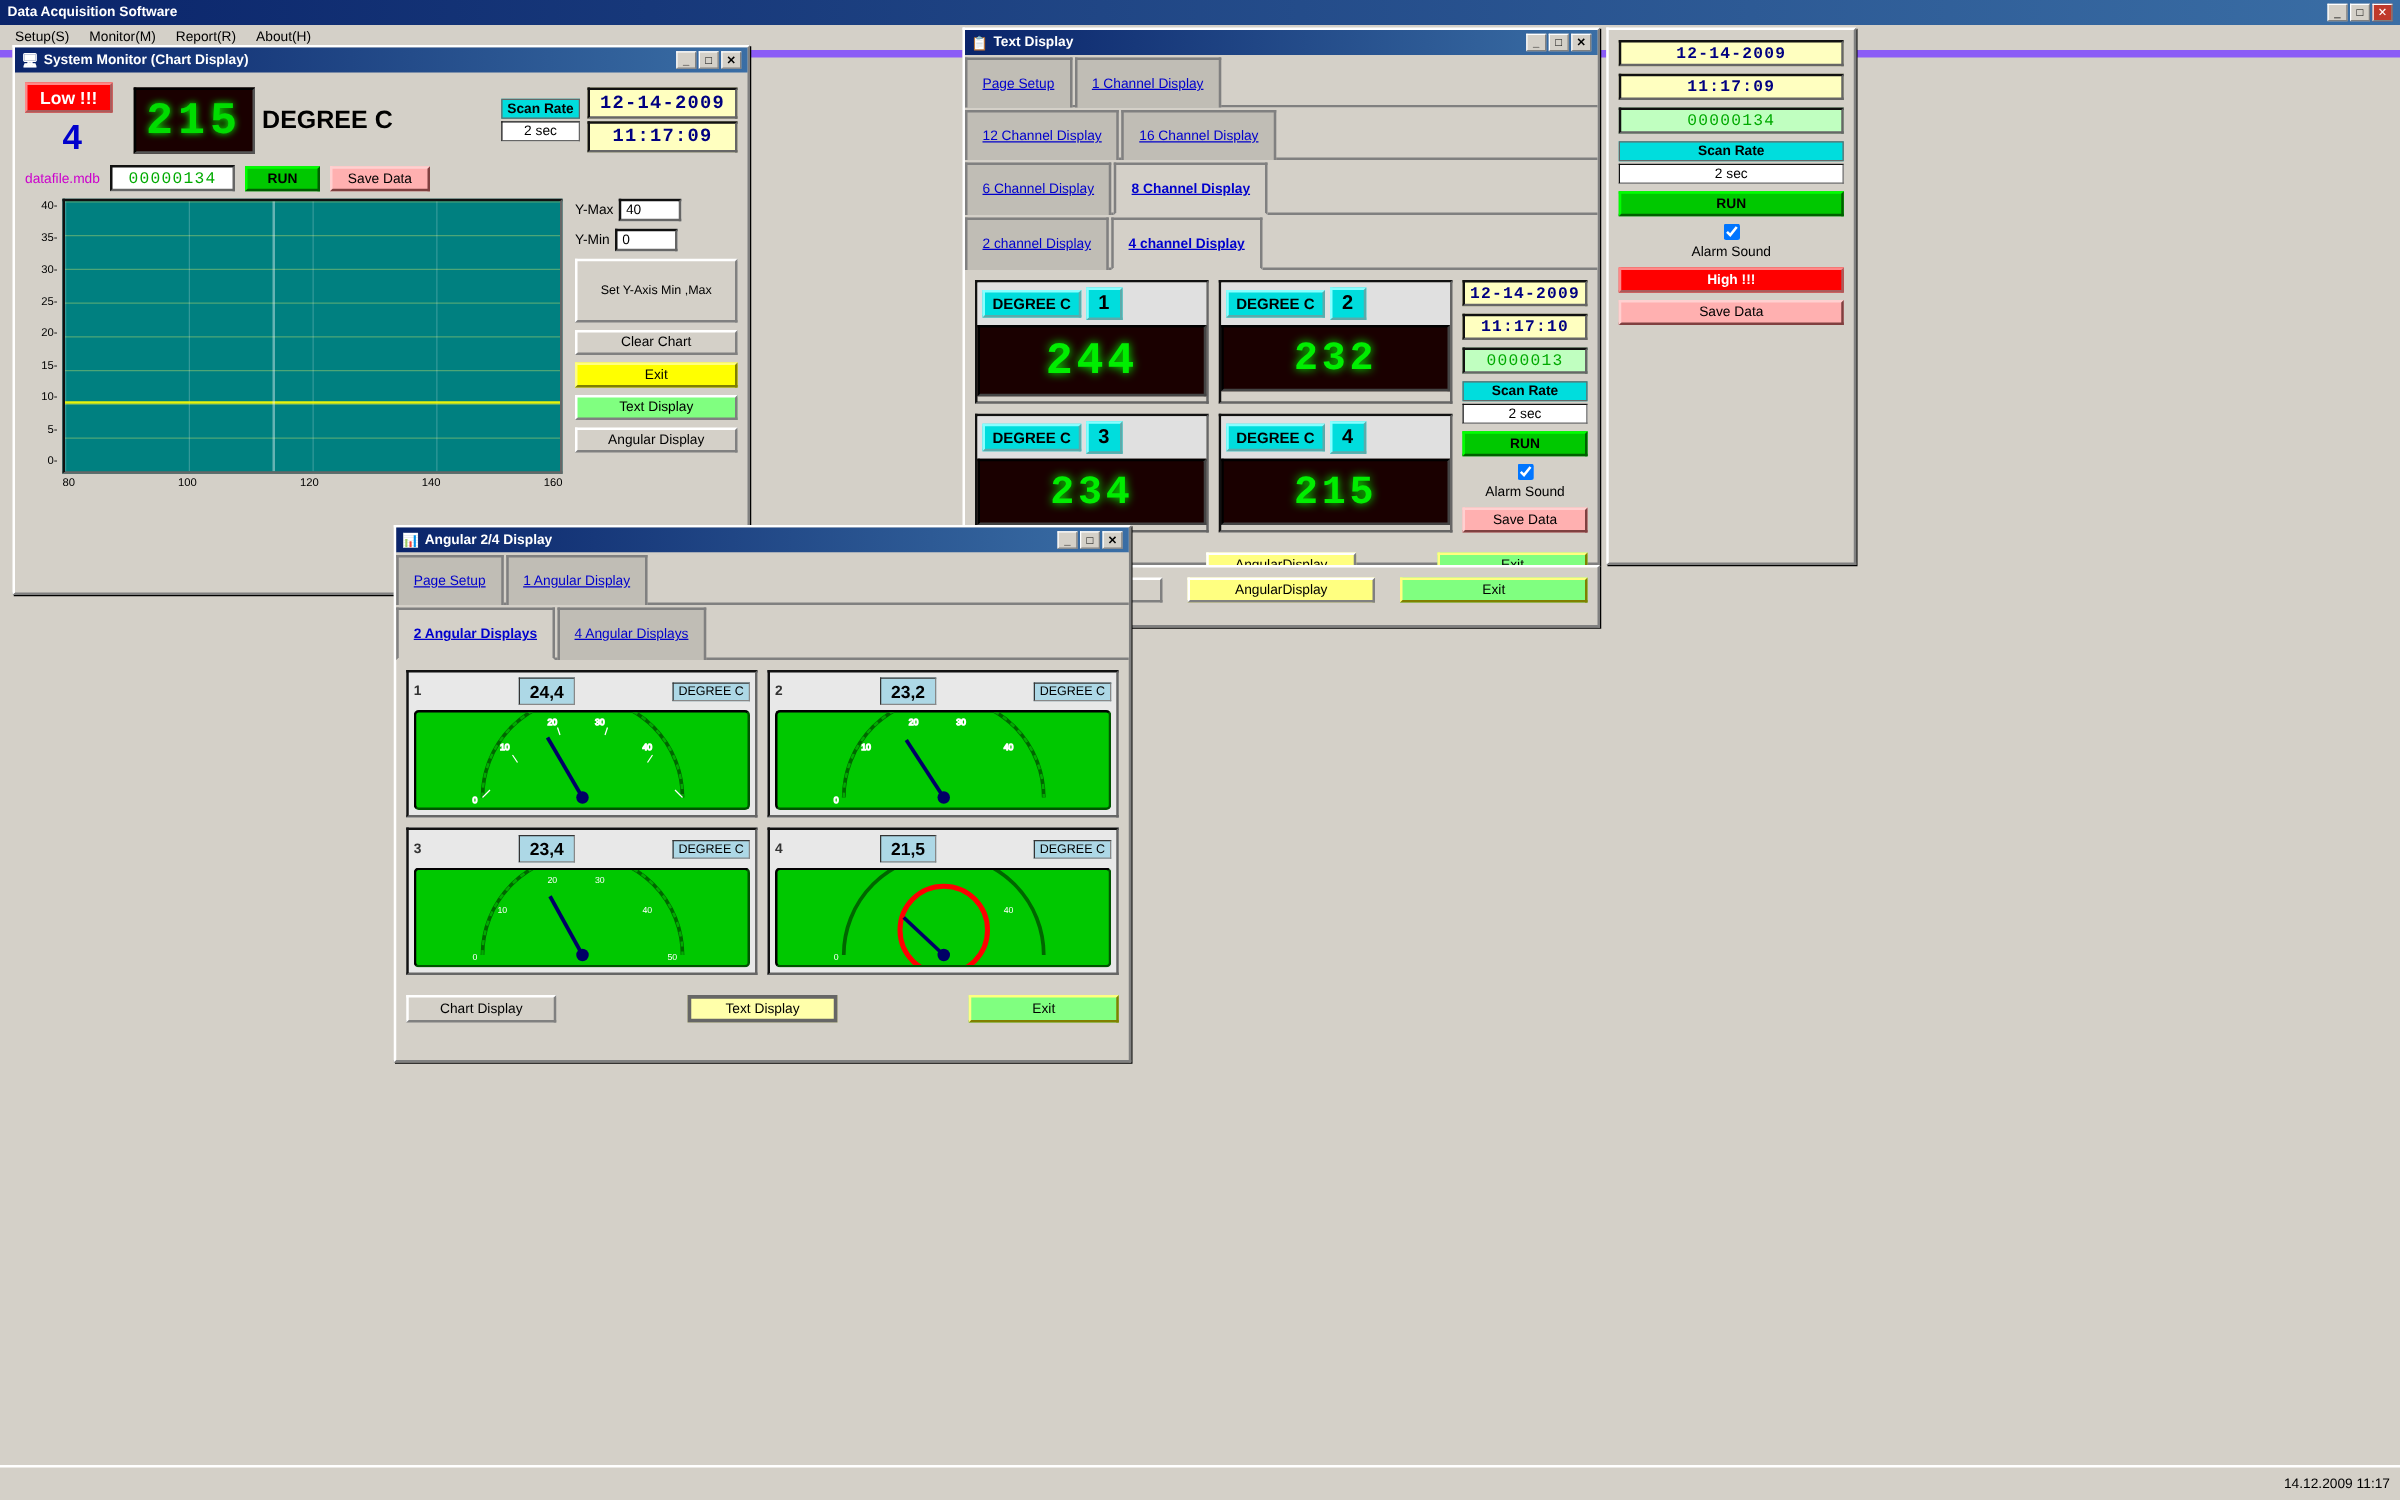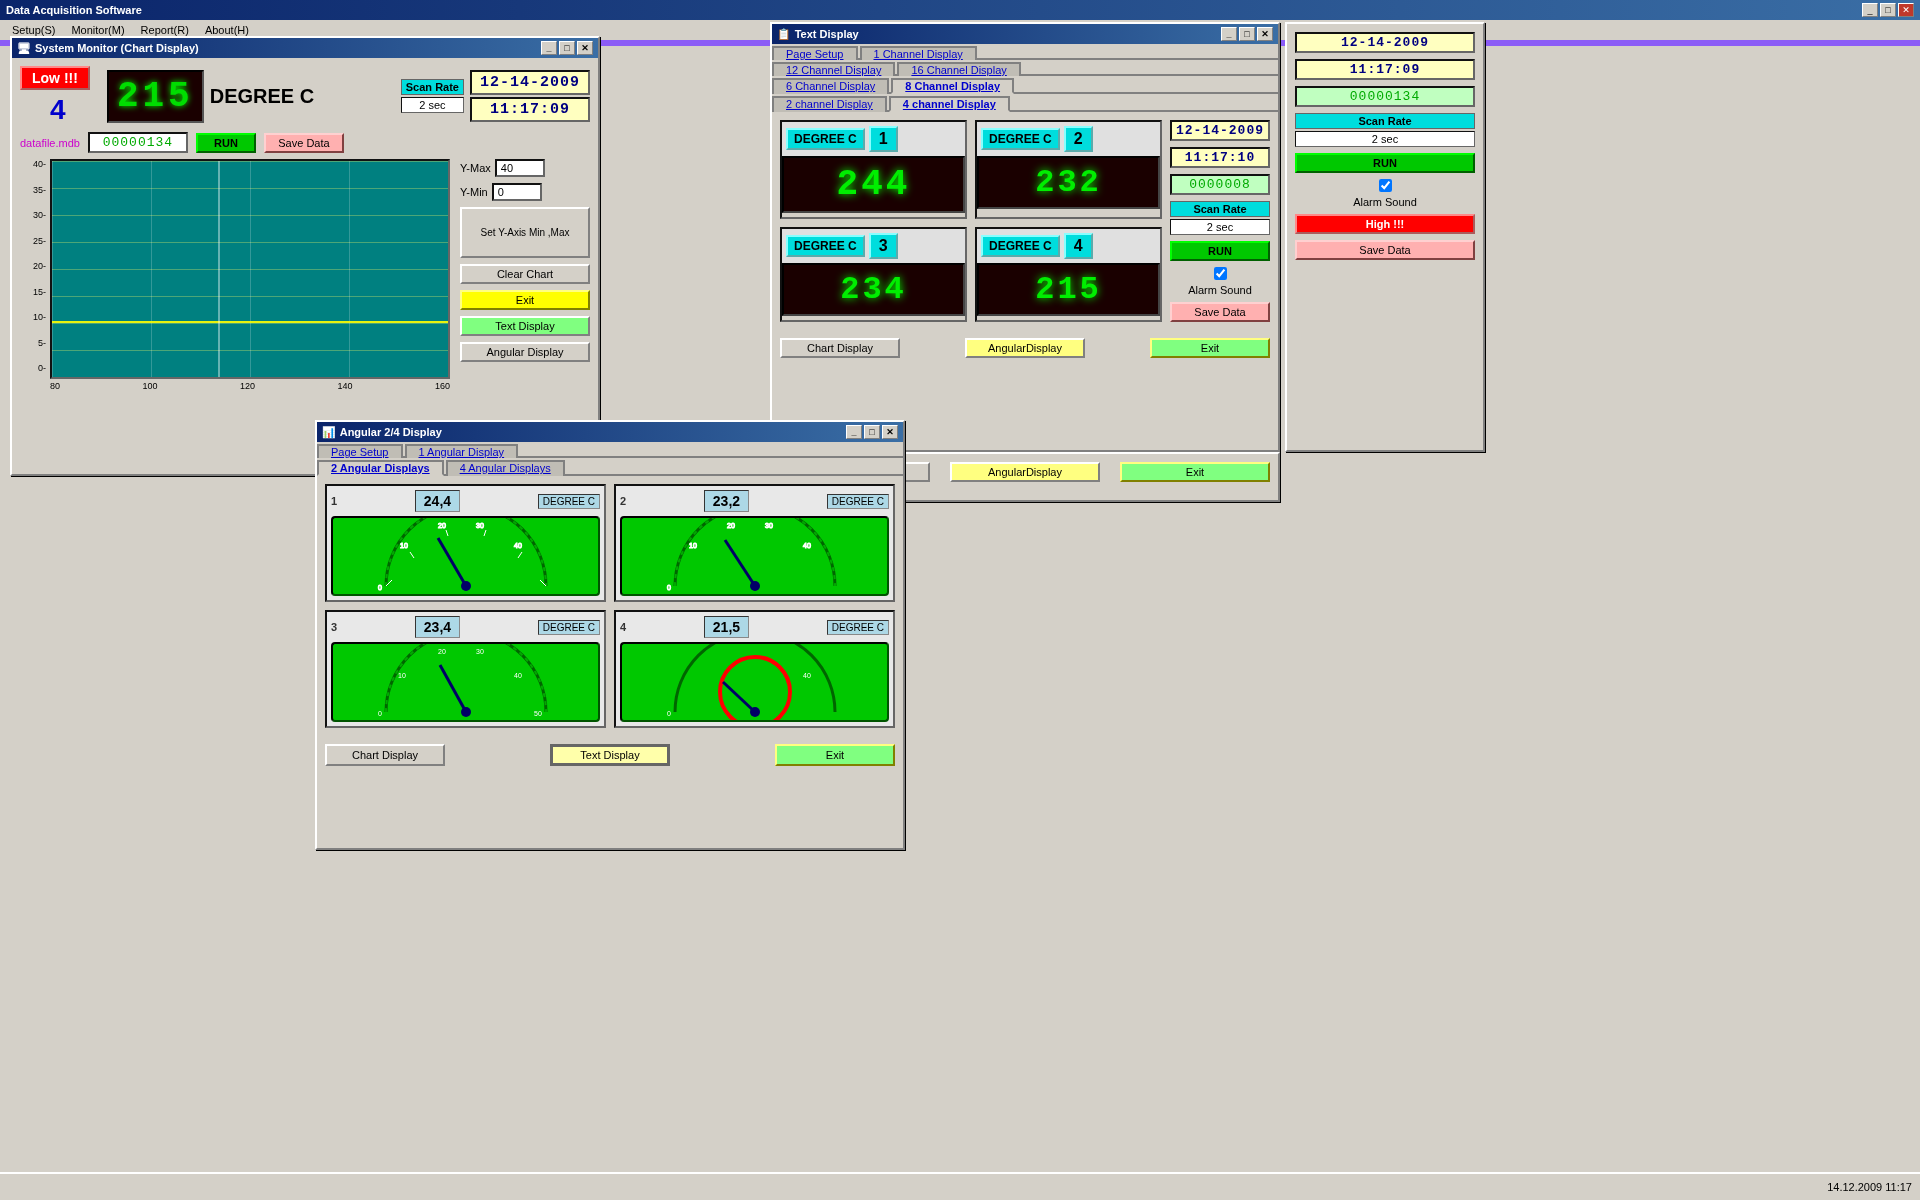--- a/index.html
+++ b/index.html
@@ -107,21 +107,21 @@
       position: relative;
       display: flex;
       align-items: center;
       justify-content: center;
       overflow: hidden;
     }
 
     
     .tab-bar { display: flex; background: #d4d0c8; border-bottom: 2px solid #808080; }
     .tab {
-      padding: 0 12px;
+      padding: 13px 12px;
       border: 2px solid #808080;
       border-bottom: none;
       background: #c0bdb5;
       cursor: pointer;
       font-size: 11px;
       color: #0000cc;
       text-decoration: underline;
       margin-right: 2px;
       position: relative;
       top: 2px;
@@ -454,21 +454,21 @@
           <div class="ch-label">DEGREE C</div>
           <div style="background:#00dddd;font-weight:bold;font-size:16px;padding:2px 8px;border:2px outset #88ffff;">4</div>
         </div>
         <div class="big-seg" style="font-size:32px;">215</div>
       </div>
     </div>
 
     <div style="display:flex;flex-direction:column;gap:6px;width:100px;">
       <div class="num-box" style="font-size:13px;background:#ffffc0;color:#000080;font-weight:bold;">12-14-2009</div>
       <div class="num-box" style="font-size:13px;background:#ffffc0;color:#000080;font-weight:bold;">11:17:10</div>
-      <div class="num-box" style="background:#c0ffc0;">0000008</div>
+      <div class="num-box" style="background:#c0ffc0;">0000013</div>
       <div style="display:flex;flex-direction:column;gap:2px;">
         <div class="scan-rate-label">Scan Rate</div>
         <div class="scan-rate-val">2 sec</div>
       </div>
       <button class="btn btn-green" style="width:100%;">RUN</button>
       <div class="checkbox-row">
         <input type="checkbox" checked="" style="">
         <span>Alarm Sound</span>
       </div>
       <button class="btn btn-pink" style="width:100%;">Save Data</button>

